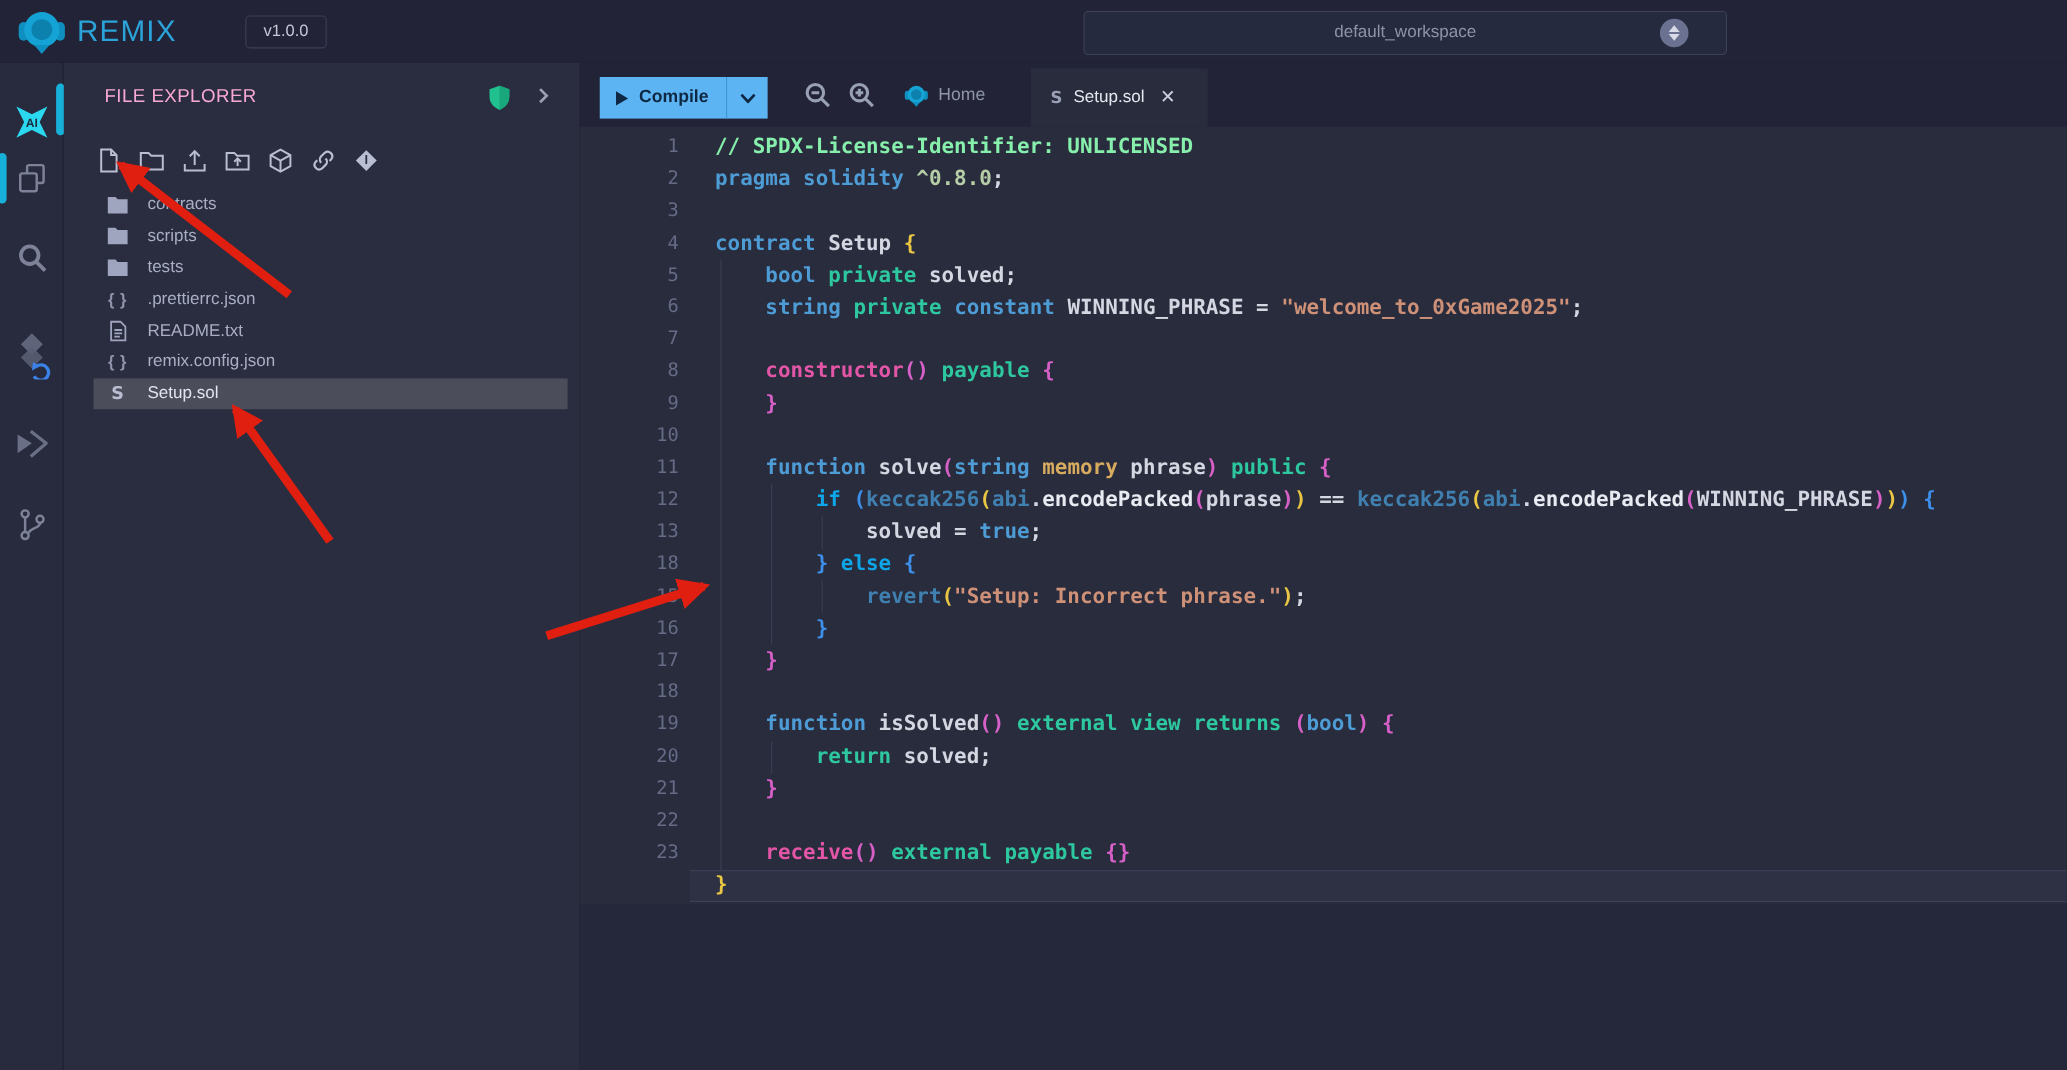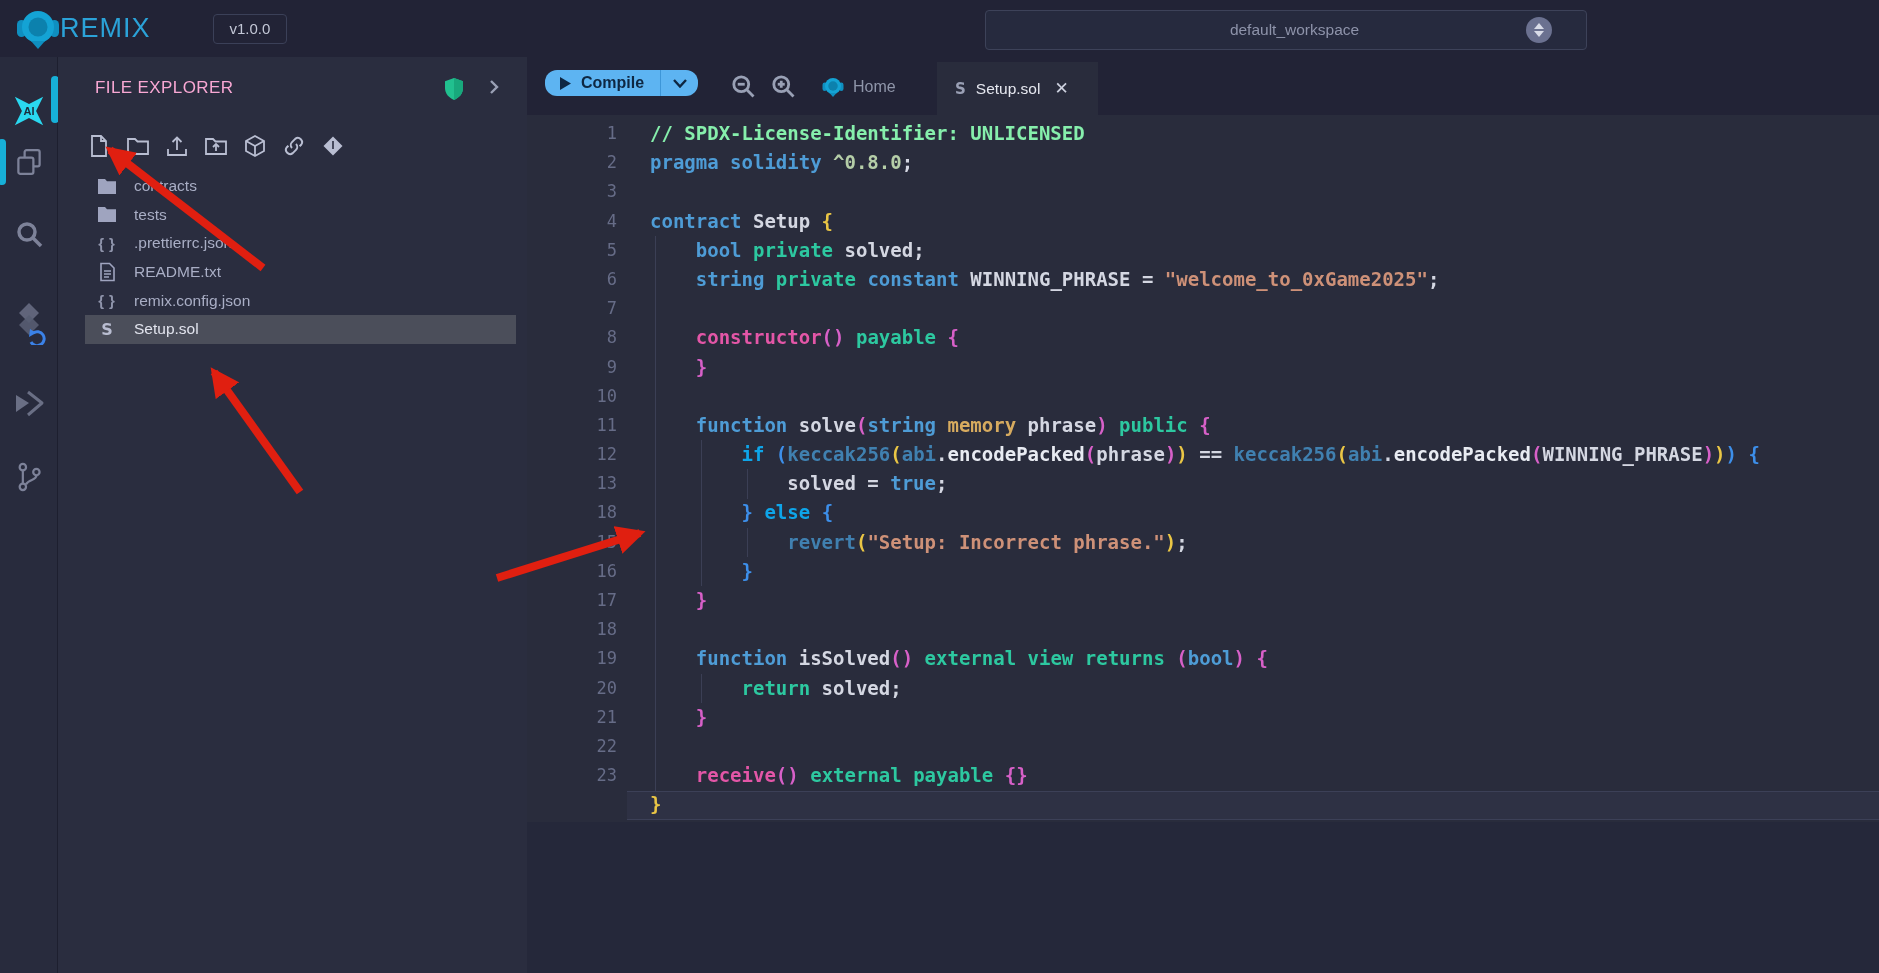--- a/index.html
+++ b/index.html
@@ -3,26 +3,26 @@
 <meta charset="utf-8">
 <style>
   html,body{margin:0;padding:0;background:#14151f;}
   .app{position:relative;width:1879px;height:973px;background:#222336;overflow:hidden;
        font-family:"Liberation Sans",sans-serif;-webkit-font-smoothing:antialiased;}
 
   
   .topbar{position:absolute;left:0;top:0;width:100%;height:57px;background:#222336;
           border-bottom:1px solid #1b1d2e;display:flex;align-items:center;}
   .brand-logo{margin-left:16px;width:44px;height:44px;flex:0 0 auto;}
-  .brand-name{font-size:27px;letter-spacing:1px;color:#2ba2d8;font-weight:400;}
+  .brand-name{margin-left:10px;font-size:27px;letter-spacing:1px;color:#2ba2d8;font-weight:400;}
   .version-badge{margin-left:62px;height:28px;padding:0 16px;border:1px solid #3b4058;border-radius:4px;
                  display:flex;align-items:center;color:#c3c7d6;font-size:15px;}
   .workspace-select{position:absolute;left:985px;top:10px;width:583px;height:38px;background:#262a3e;
                     border:1px solid #3d4259;border-radius:4px;display:flex;align-items:center;justify-content:center;
-                    color:#8e93aa;font-size:15.5px;cursor:pointer;padding-left:17px;}
+                    color:#8e93aa;font-size:15.5px;cursor:pointer;}
   .ws-sort{position:absolute;right:34px;top:6px;width:26px;height:26px;border-radius:50%;background:#6b7190;
            display:flex;flex-direction:column;align-items:center;justify-content:center;gap:2px;}
   .ws-sort .tri-up{width:0;height:0;border-left:5px solid transparent;border-right:5px solid transparent;border-bottom:6px solid #d9dce8;}
   .ws-sort .tri-dn{width:0;height:0;border-left:5px solid transparent;border-right:5px solid transparent;border-top:6px solid #d9dce8;}
 
   
   .iconbar{position:absolute;left:0;top:57px;width:57px;bottom:0;background:#282b3d;border-right:1px solid #1d1f2f;}
   .ib-item{position:absolute;left:0;width:57px;display:flex;align-items:center;justify-content:center;color:#7d8299;cursor:pointer;}
   .pill{position:absolute;width:8px;border-radius:4px;background:#17b0d8;}
 
@@ -39,21 +39,21 @@
   .file-row .hl{position:absolute;left:27px;right:11px;top:0;bottom:0;background:#4b4e5a;}
   .file-row .f-ic{position:relative;margin-left:38px;width:22px;display:flex;justify-content:center;color:#9fa4bf;}
   .file-row .f-label{position:relative;margin-left:16px;}
   .file-row.selected .f-label{color:#e2e4ee;}
   .braces-ic{font-size:15px;font-weight:bold;color:#8f94ab;letter-spacing:1px;}
   .sol-ic{font-size:16px;font-weight:bold;color:#b9bdd1;font-family:"DejaVu Sans",sans-serif;}
 
   
   .editor{position:absolute;left:527px;top:57px;right:0;bottom:0;background:#222336;}
   .ed-toolbar{position:absolute;left:0;top:0;width:100%;height:58px;}
-  .compile-btn{position:absolute;left:18px;top:13px;height:26px;display:flex;border-radius:12px;overflow:hidden;cursor:pointer;}
+  .compile-btn{position:absolute;left:18px;top:13px;height:38px;display:flex;border-radius:0;overflow:hidden;cursor:pointer;}
   .compile-main{background:#5db4f2;display:flex;align-items:center;padding:0 16px 0 14px;gap:9px;
                 color:#0e2742;font-weight:bold;font-size:16px;}
   .compile-caret{background:#5db4f2;border-left:1px solid #3d96d8;width:37px;display:flex;align-items:center;justify-content:center;color:#0e2742;}
   .zoom-ic{position:absolute;top:15px;color:#99a0b5;cursor:pointer;}
   .home-tab{position:absolute;left:295px;top:13px;height:34px;display:flex;align-items:center;gap:9px;color:#8f95a9;font-size:16px;cursor:pointer;}
   .file-tab{position:absolute;left:410px;top:5px;height:53px;width:161px;background:#292c3c;display:flex;align-items:center;cursor:pointer;}
   .file-tab .t-sol{margin-left:18px;font-size:15px;font-weight:bold;color:#9aa0b5;font-family:"DejaVu Sans",sans-serif;}
   .file-tab .t-label{margin-left:10px;color:#e6e8f0;font-size:15.5px;}
   .file-tab .t-close{margin-left:14px;color:#ccd0de;font-size:17px;line-height:1;cursor:pointer;}
 
@@ -217,20 +217,28 @@
     </div>
 
     <div class="filetree">
         <div class="file-row">
           <span class="f-ic">
             <svg width="20" height="17" viewBox="0 0 20 17">
               <path d="M1 1 H8 L10 3.2 H19 V16 H1 Z" fill="#9fa4bf"></path>
             </svg>
           </span>
           <span class="f-label">contracts</span>
+        </div>
+        <div class="file-row">
+          <span class="f-ic">
+            <svg width="20" height="17" viewBox="0 0 20 17">
+              <path d="M1 1 H8 L10 3.2 H19 V16 H1 Z" fill="#9fa4bf"></path>
+            </svg>
+          </span>
+          <span class="f-label">scripts</span>
         </div>
         <div class="file-row">
           <span class="f-ic">
             <svg width="20" height="17" viewBox="0 0 20 17">
               <path d="M1 1 H8 L10 3.2 H19 V16 H1 Z" fill="#9fa4bf"></path>
             </svg>
           </span>
           <span class="f-label">tests</span>
         </div>
         <div class="file-row">

